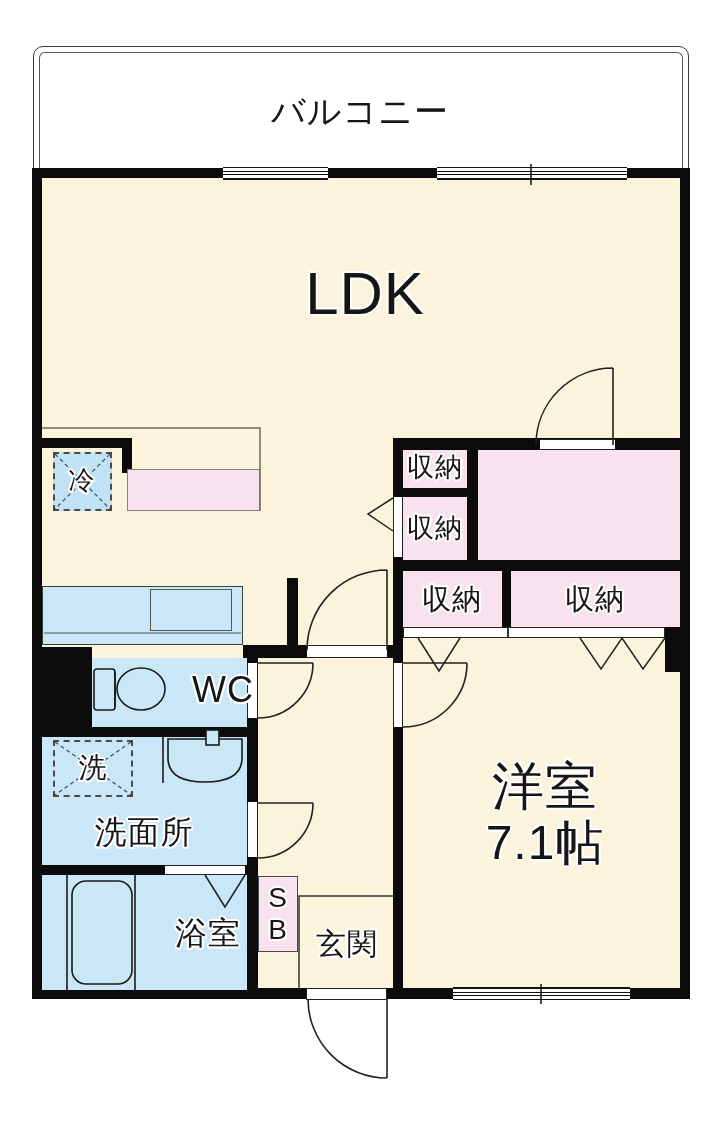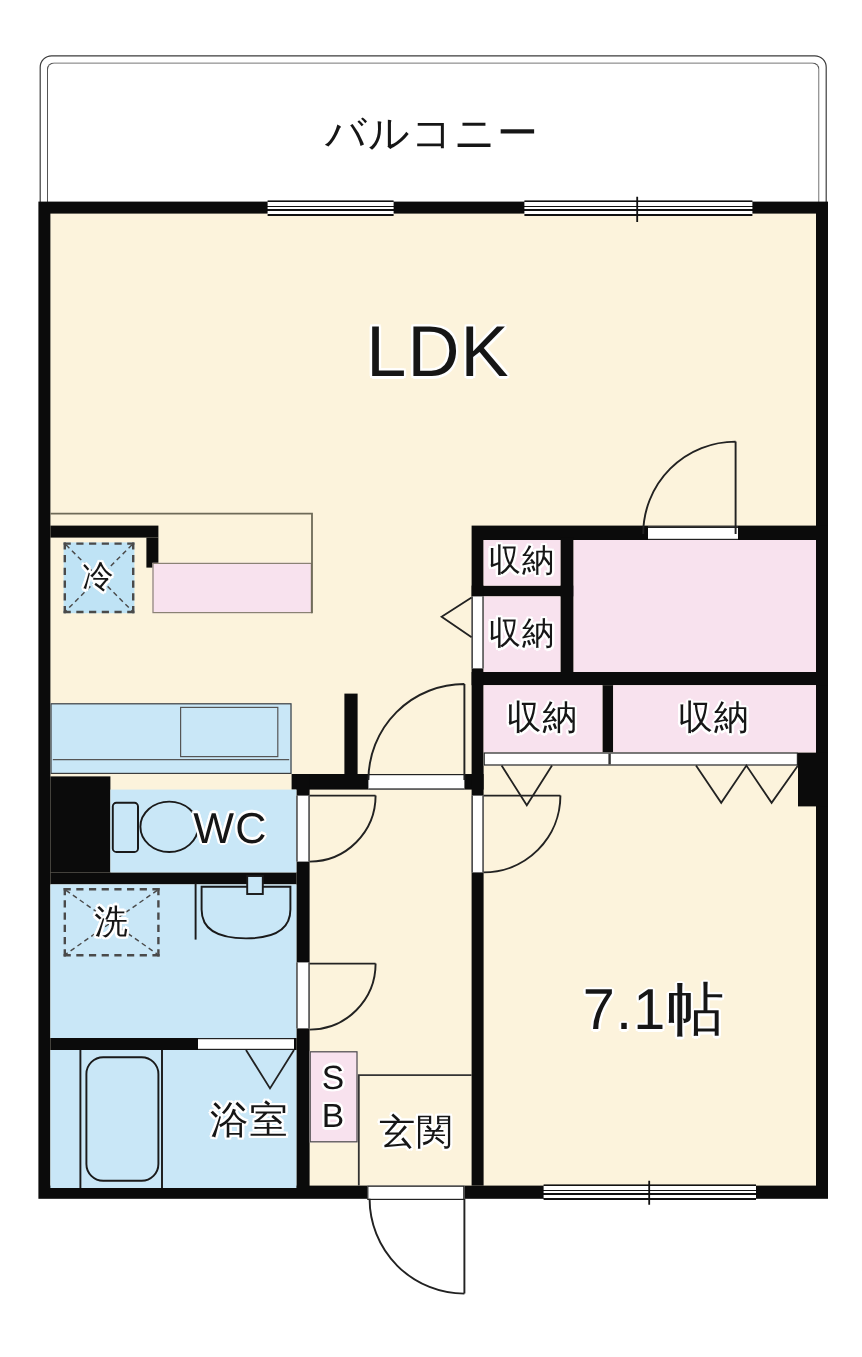--- a/index.html
+++ b/index.html
@@ -146,22 +146,24 @@
 
     <path d="M531 164 L531 185 M541 984 L541 1004" stroke="#111" stroke-width="1.5"></path>
   </svg>
 
   <div class="lbl" style="left:365px;top:293px;font-size:60px;">LDK</div>
   <div class="lbl plain" style="left:360px;top:112px;font-size:34px;">バルコニー</div>
   <div class="lbl" style="left:435px;top:467px;font-size:27px;">収納</div>
   <div class="lbl" style="left:435px;top:528px;font-size:27px;">収納</div>
   <div class="lbl" style="left:452px;top:599px;font-size:29px;">収納</div>
   <div class="lbl" style="left:595px;top:599px;font-size:29px;">収納</div>
+  <div class="lbl" style="left:545px;top:786px;font-size:52px;">洋室</div>
   <div class="lbl" style="left:545px;top:843px;font-size:48px;text-align:right;">7.1帖</div>
-  <div class="lbl" style="left:192px;top:690px;font-size:36px;">WC</div>
+  <div class="lbl" style="left:223px;top:690px;font-size:36px;">WC</div>
   <div class="lbl" style="left:93px;top:768px;font-size:28px;">洗</div>
+  <div class="lbl" style="left:144px;top:833px;font-size:32px;">洗面所</div>
   <div class="lbl" style="left:190px;top:934px;font-size:32px;margin-left:18px;">浴室</div>
   <div class="lbl" style="left:278px;top:898px;font-size:28px;">S</div>
   <div class="lbl" style="left:278px;top:930px;font-size:28px;">B</div>
   <div class="lbl" style="left:347px;top:944px;font-size:30px;text-align:center;">玄関</div>
   <div class="lbl" style="left:82px;top:481px;font-size:26px;">冷</div>
 
 </div>
 
 </body></html>

